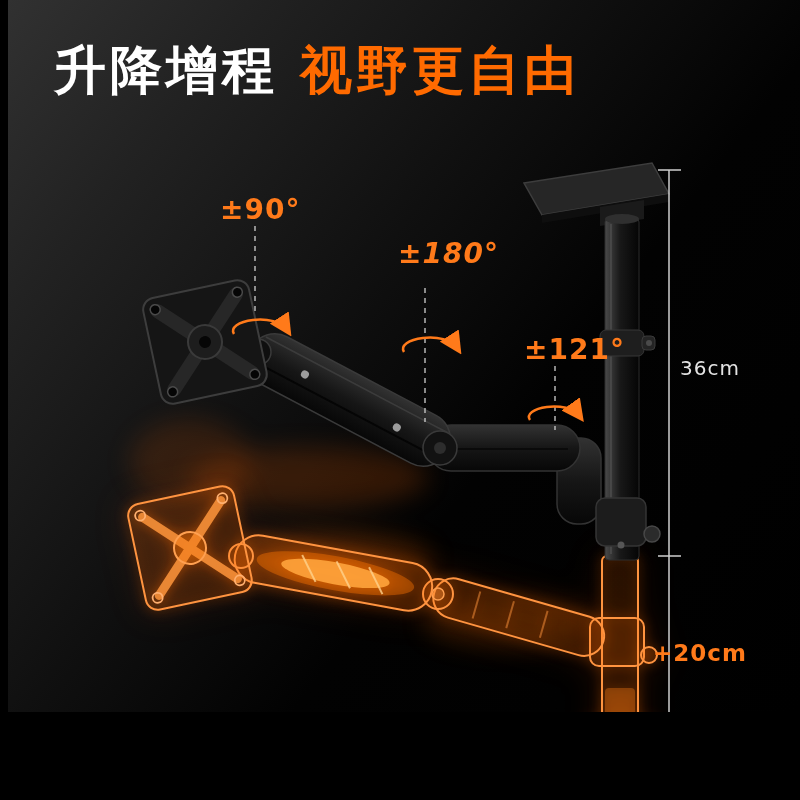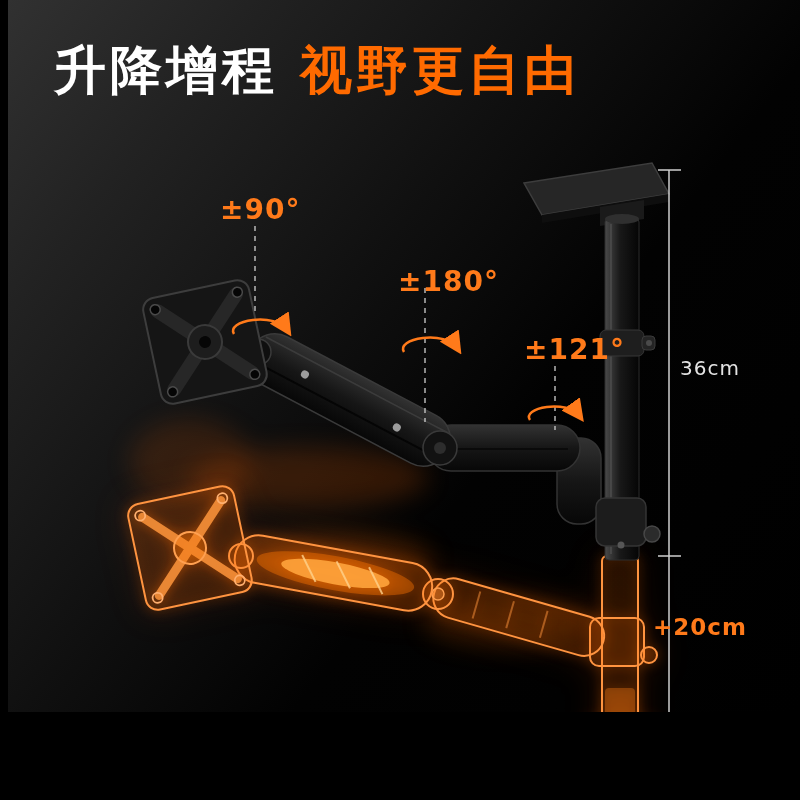--- a/index.html
+++ b/index.html
@@ -177,18 +177,18 @@
     <g stroke="#cfcfcf" stroke-width="1.5">
       <line x1="661" y1="170" x2="661" y2="556"></line>
       <line x1="661" y1="556" x2="661" y2="754"></line>
       <line x1="650" y1="170" x2="673" y2="170"></line>
       <line x1="650" y1="556" x2="673" y2="556"></line>
       <line x1="650" y1="754" x2="673" y2="754"></line>
     </g>
   </svg>
 
   <div class="label angle" style="left:212px; top:196px;">±90°</div>
-  <div class="label angle" style="left:390px; top:268px;">±180°</div>
+  <div class="label angle" style="left:390px; top:240px;font-style:italic;">±180°</div>
   <div class="label angle" style="left:516px; top:336px;">±121°</div>
   <div class="label measure" style="left:672px; top:358px;">36cm</div>
-  <div class="label extend" style="left:645px; top:616px;">+20cm</div>
+  <div class="label extend" style="left:645px; top:642px;">+20cm</div>
 
 </div>
 
 </body></html>

